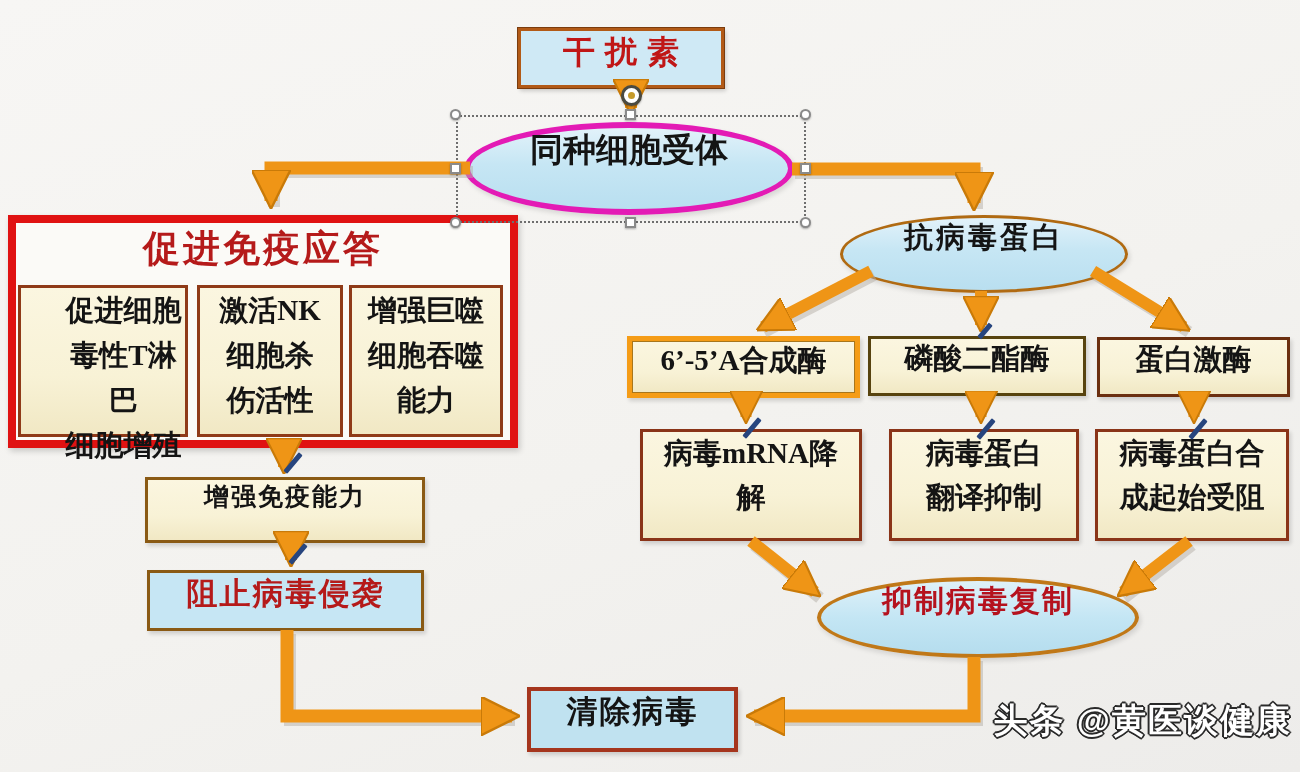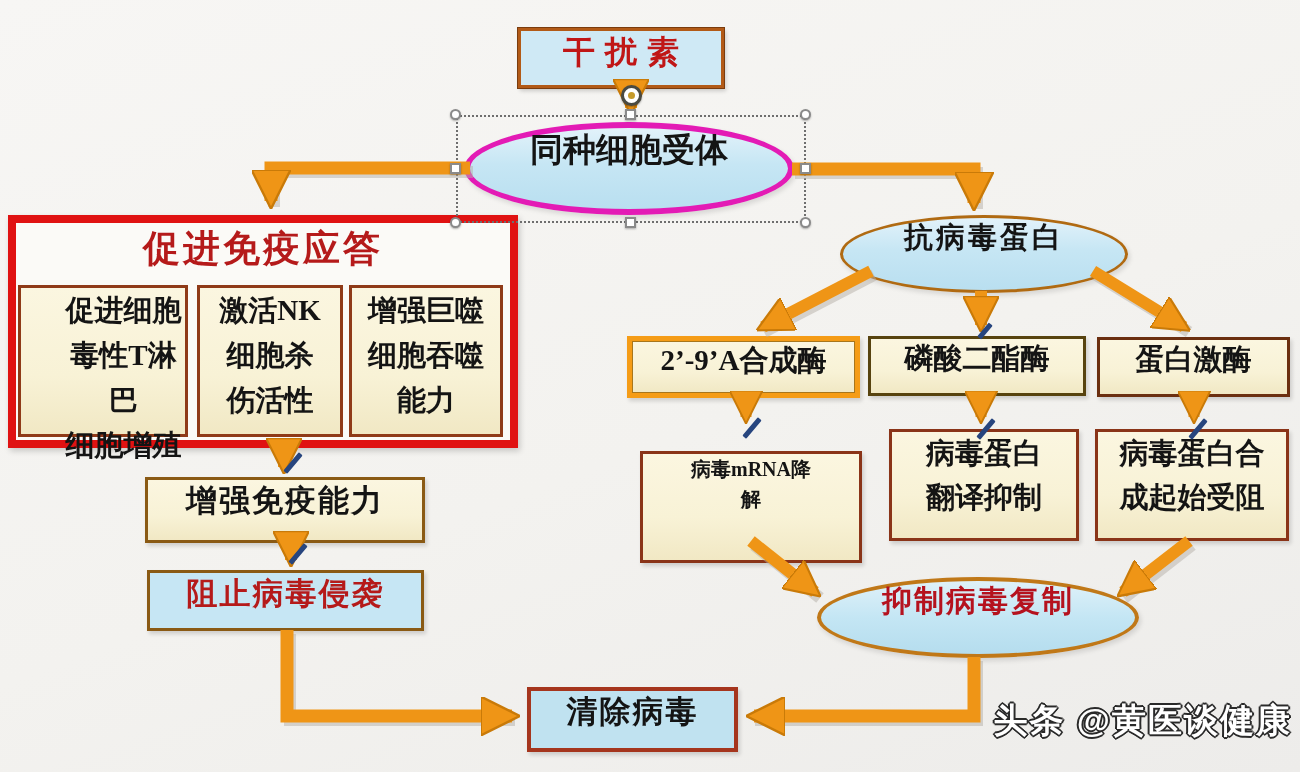--- a/index.html
+++ b/index.html
@@ -25,35 +25,35 @@
     font-size:32px;color:#c01616;letter-spacing:10px;text-indent:10px;}
   .n-receptor{left:464px;top:122px;width:330px;height:93px;
     border:6px solid #e31bb5;font-size:33px;box-shadow:2px 3px 5px rgba(0,0,0,.12);}
   .g-immune{left:8px;top:215px;width:510px;height:233px;
     background:#fbfaf7;border:8px solid #e01212;box-shadow:2px 3px 6px rgba(0,0,0,.18);}
   .g-immune-title{left:8px;top:224px;width:510px;height:58px;font-size:37px;color:#b51d1d;letter-spacing:3px;}
   .n-ctl{left:18px;top:285px;width:170px;height:152px;border:3px solid #8f3a18;font-size:29px;line-height:1.55;padding-left:41px;}
   .n-nk{left:197px;top:285px;width:146px;height:152px;border:3px solid #8f3a18;font-size:29px;line-height:1.55;}
   .n-mac{left:349px;top:285px;width:154px;height:152px;border:3px solid #8f3a18;font-size:29px;line-height:1.55;}
   .n-immunity{left:145px;top:477px;width:280px;height:66px;border:3px solid #8a5a14;
-    box-shadow:2px 3px 4px rgba(0,0,0,.15);font-size:31px;letter-spacing:2px;}
+    box-shadow:2px 3px 4px rgba(0,0,0,.15);font-size:25px;letter-spacing:2px;}
   .n-block{left:147px;top:570px;width:277px;height:61px;border:3px solid #8a5a14;
     background:#c6e6f4;box-shadow:2px 3px 4px rgba(0,0,0,.15);font-size:31px;color:#b51a1a;letter-spacing:2px;}
   .n-clear{left:527px;top:687px;width:211px;height:65px;border:4px solid #a5351d;
     background:#c0e2f0;box-shadow:2px 3px 4px rgba(0,0,0,.15);font-size:31px;letter-spacing:2px;font-family:Liberation Serif, serif;}
   .n-antiviral{left:840px;top:215px;width:288px;height:78px;border:3px solid #b06a12;
     font-size:29px;letter-spacing:3px;box-shadow:2px 3px 5px rgba(0,0,0,.12);}
   .n-enz1{left:627px;top:336px;width:233px;height:62px;border:5px solid #f59c16;
     box-shadow:inset 0 0 0 1px #a8761c, 2px 3px 4px rgba(0,0,0,.15);font-size:29px;}
   .n-enz2{left:868px;top:336px;width:218px;height:60px;border:3px solid #57430f;
     box-shadow:2px 3px 4px rgba(0,0,0,.15);font-size:29px;}
   .n-enz3{left:1097px;top:337px;width:193px;height:60px;border:3px solid #6b2f10;
     box-shadow:2px 3px 4px rgba(0,0,0,.15);font-size:29px;}
   .n-eff1{left:640px;top:429px;width:222px;height:112px;border:3px solid #8a3418;
-    box-shadow:2px 3px 4px rgba(0,0,0,.15);font-size:20px;line-height:1.5;margin-top:22px;}
+    box-shadow:2px 3px 4px rgba(0,0,0,.15);font-size:29px;line-height:1.5;}
   .n-eff2{left:889px;top:429px;width:190px;height:112px;border:3px solid #8a3418;
     box-shadow:2px 3px 4px rgba(0,0,0,.15);font-size:29px;line-height:1.5;}
   .n-eff3{left:1095px;top:429px;width:194px;height:112px;border:3px solid #8a3418;
     box-shadow:2px 3px 4px rgba(0,0,0,.15);font-size:29px;line-height:1.5;}
   .n-replication{left:817px;top:577px;width:322px;height:81px;border:4px solid #c07818;
     background:linear-gradient(180deg,#dff1f9 0%,#c4e6f4 50%,#b5ddee 100%);
     font-size:30px;color:#b5121e;letter-spacing:2px;box-shadow:2px 3px 5px rgba(0,0,0,.12);}
 
   .sel-rect{position:absolute;left:456px;top:115px;width:350px;height:108px;
     border:2px dotted #6e6e6e;box-sizing:border-box;z-index:4;}
@@ -113,21 +113,21 @@
     <span class="lbl">阻止病毒侵袭</span>
   </div>
   <div class="node n-clear">
     <span class="lbl">清除病毒</span>
   </div>
 
   <div class="node n-antiviral ellipse bluefill">
     <span class="lbl">抗病毒蛋白</span>
   </div>
   <div class="node n-enz1 creamfill">
-    <span class="lbl">2’-9’A合成酶</span>
+    <span class="lbl">6’-5’A合成酶</span>
   </div>
   <div class="node n-enz2 creamfill">
     <span class="lbl">磷酸二酯酶</span>
   </div>
   <div class="node n-enz3 creamfill">
     <span class="lbl">蛋白激酶</span>
   </div>
   <div class="node n-eff1 creamfill">
     <span class="lbl">病毒mRNA降
 解</span>

